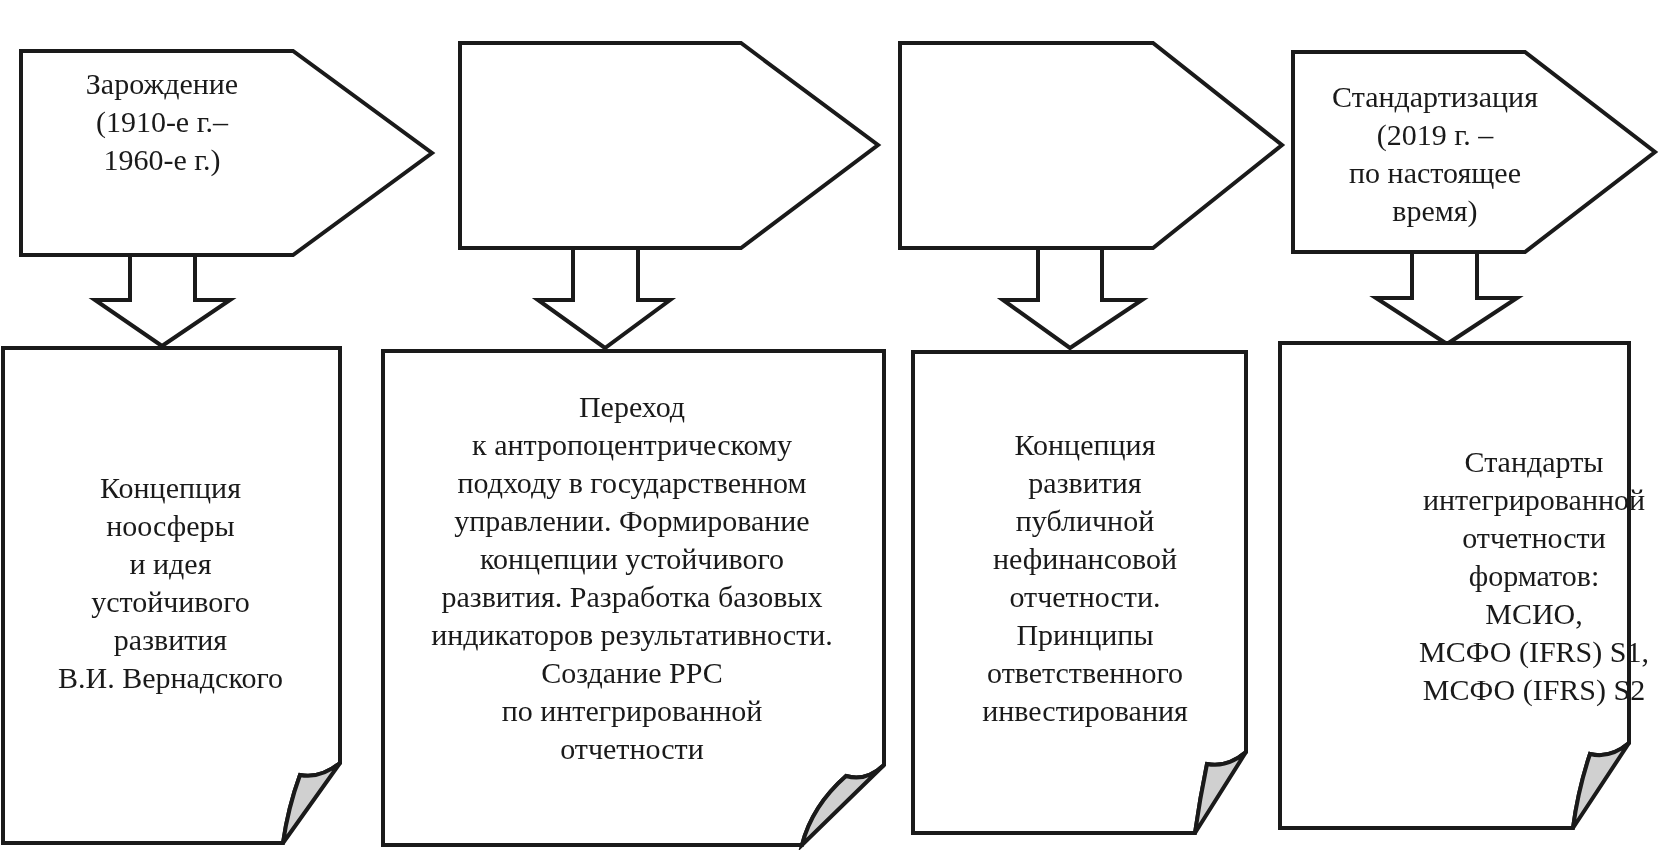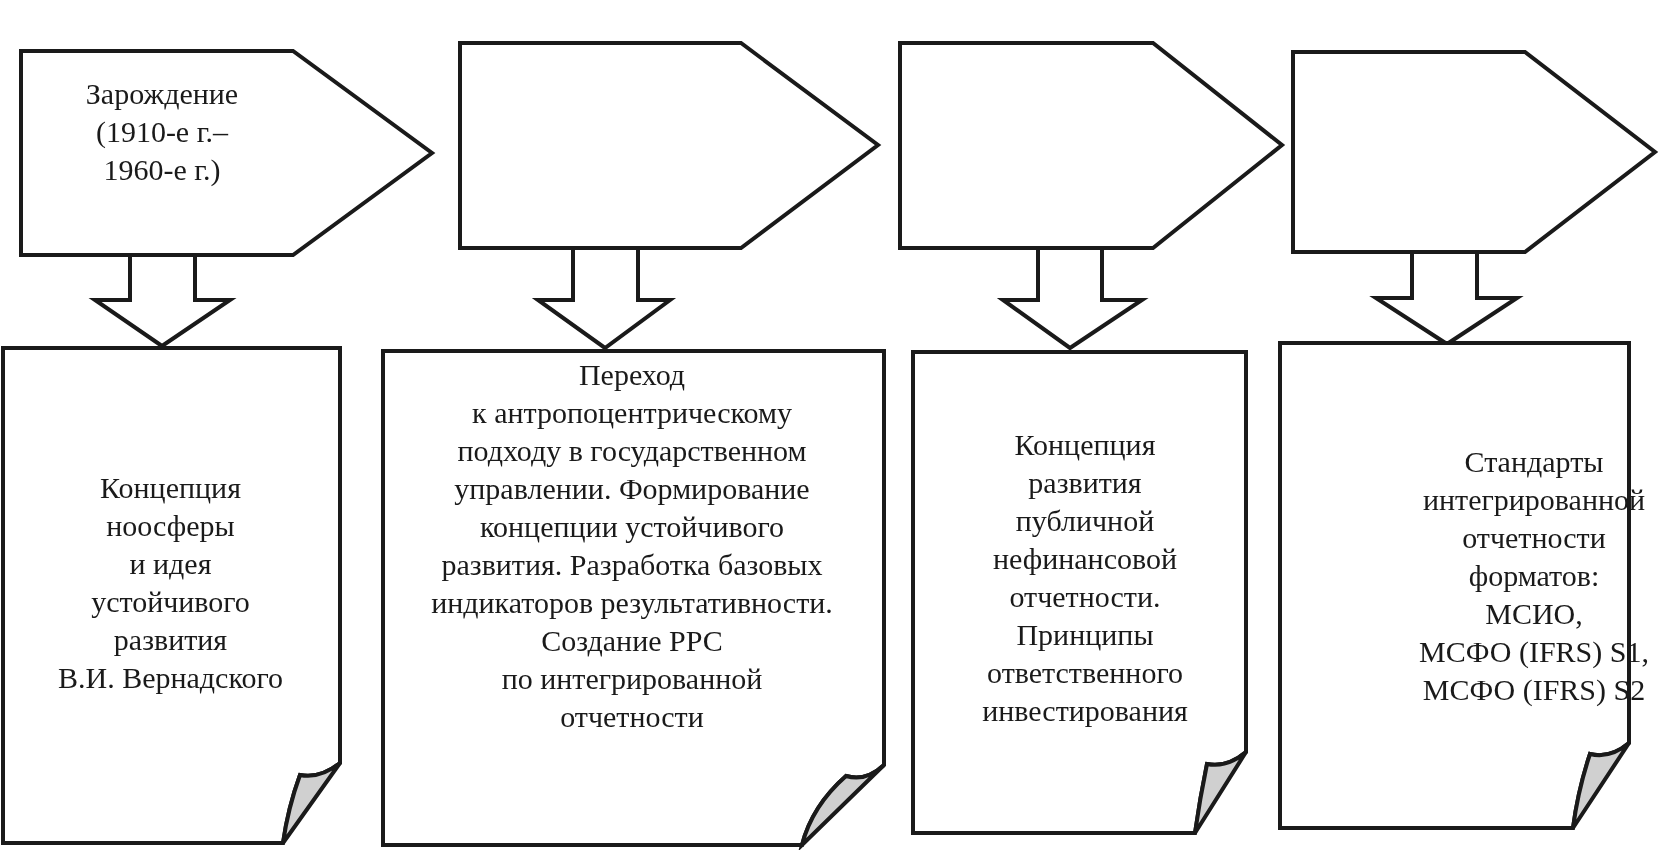--- a/index.html
+++ b/index.html
@@ -62,31 +62,35 @@
     <path class="shape" d="M 383 351 L 884 351 L 884 765 Q 866 782 846 776 Q 812 806 802 845 L 383 845 Z"></path>
     <path class="shape" d="M 913 352 L 1246 352 L 1246 752 Q 1227 768 1207 764 Q 1200 798 1195 833 L 913 833 Z"></path>
     <path class="shape" d="M 1280 343 L 1629 343 L 1629 743 Q 1610 759 1590 754 Q 1578 790 1573 828 L 1280 828 Z"></path>
 
     <path class="fold" d="M 340 763 Q 320 779 300 775 Q 288 808 283 843 Z" fill="#d0d0d0"></path>
     <path class="fold" d="M 884 765 Q 866 782 846 776 Q 812 806 802 845 Z" fill="#d0d0d0"></path>
     <path class="fold" d="M 1246 752 Q 1227 768 1207 764 Q 1200 798 1195 833 Z" fill="#d0d0d0"></path>
     <path class="fold" d="M 1629 743 Q 1610 759 1590 754 Q 1578 790 1573 828 Z" fill="#d0d0d0"></path>
   </svg>
 
-  <div class="label" style="left: 12px; top: 75px; width: 300px;">Зарождение
+  <div class="label" style="left: 12px; top: 65px; width: 300px;">Зарождение
 (1910-е г.–
 1960-е г.)</div>
+  <div class="label" style="left: 1285px; top: 78px; width: 300px;">Стандартизация
+(2019 г. –
+по настоящее
+время)</div>
 
   <div class="label" style="left: 1px; top: 469px; width: 339px;">Концепция
 ноосферы
 и идея
 устойчивого
 развития
 В.И. Вернадского</div>
-  <div class="label" style="left: 381px; top: 356px; width: 502px;">Переход
+  <div class="label" style="left: 381px; top: 388px; width: 502px;">Переход
 к антропоцентрическому
 подходу в государственном
 управлении. Формирование
 концепции устойчивого
 развития. Разработка базовых
 индикаторов результативности.
 Создание РРС
 по интегрированной
 отчетности</div>
   <div class="label" style="left: 918px; top: 426px; width: 334px;">Концепция

